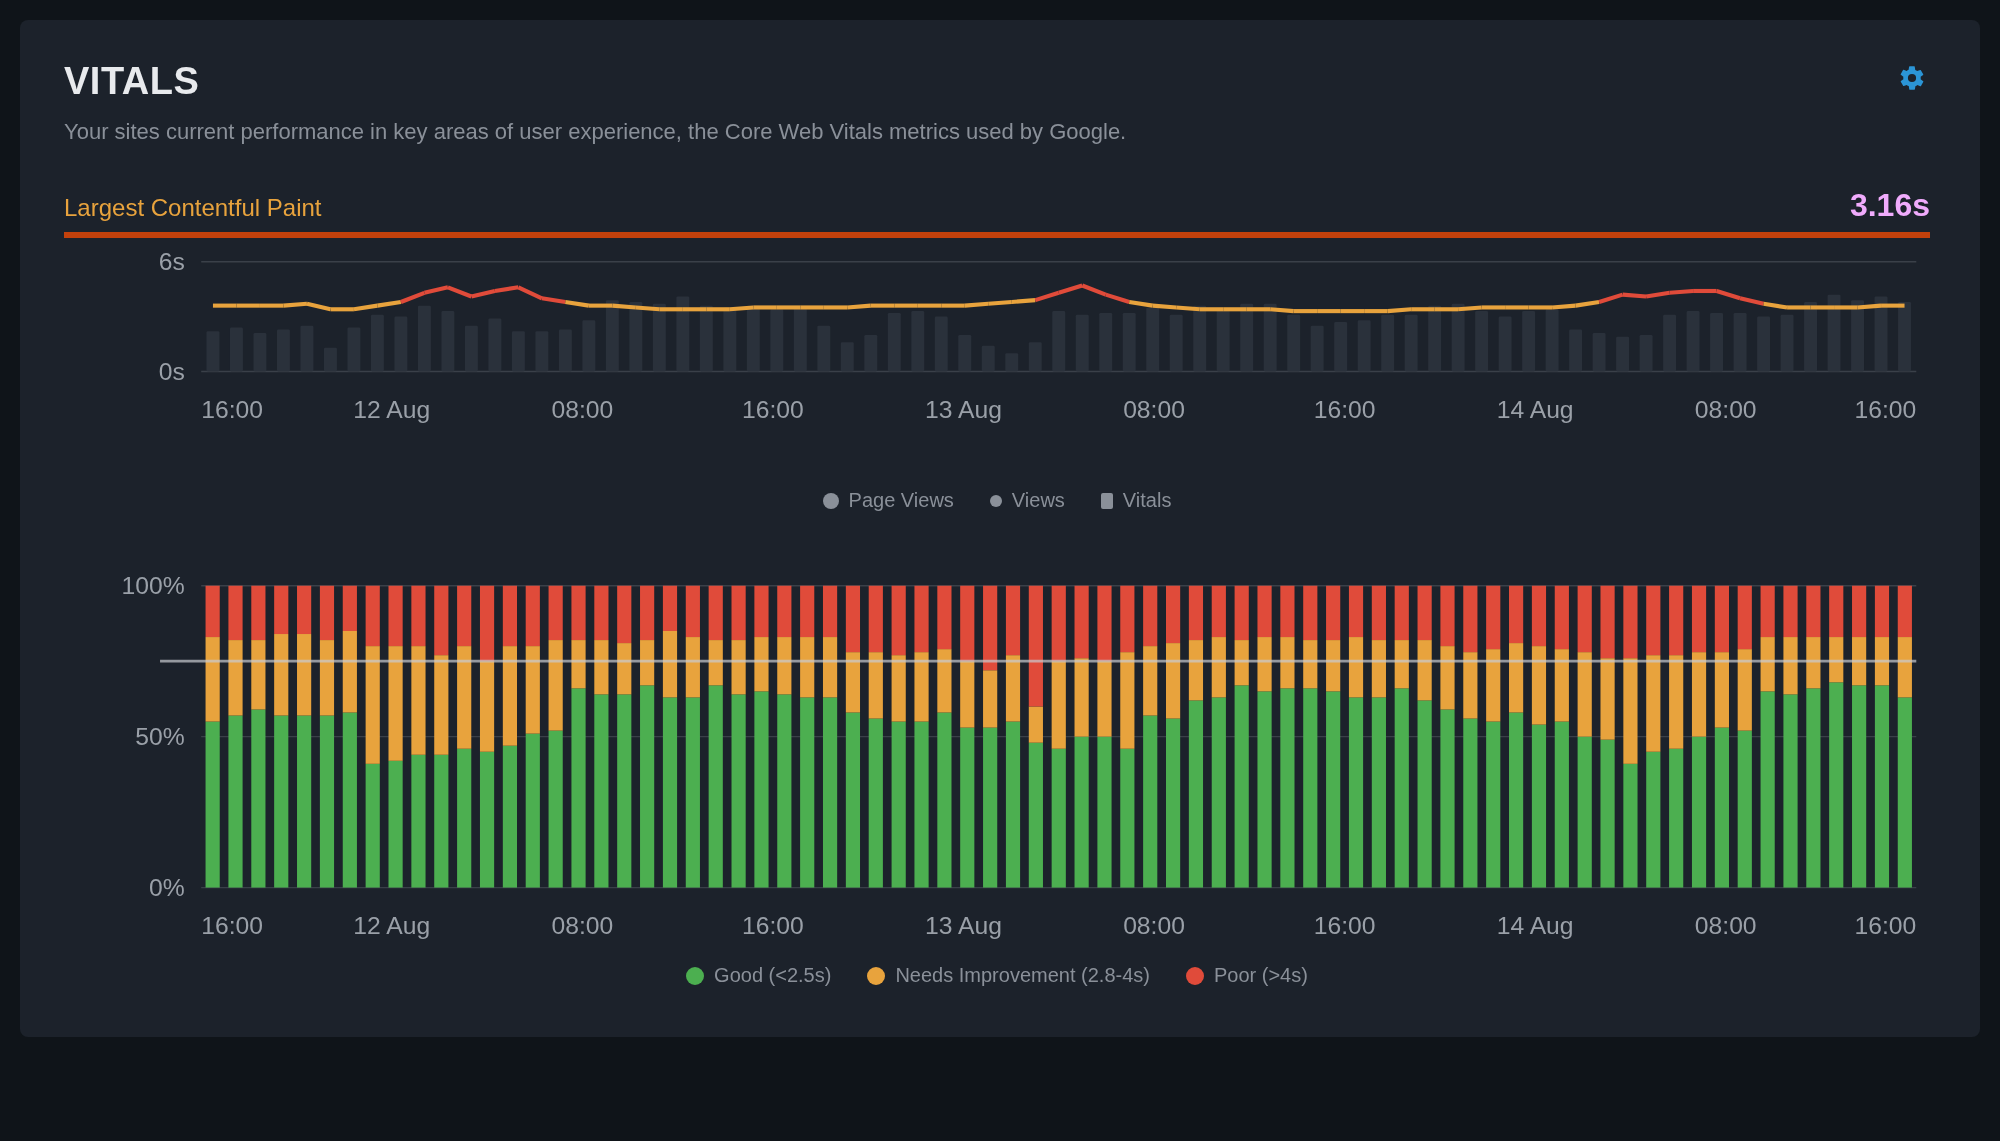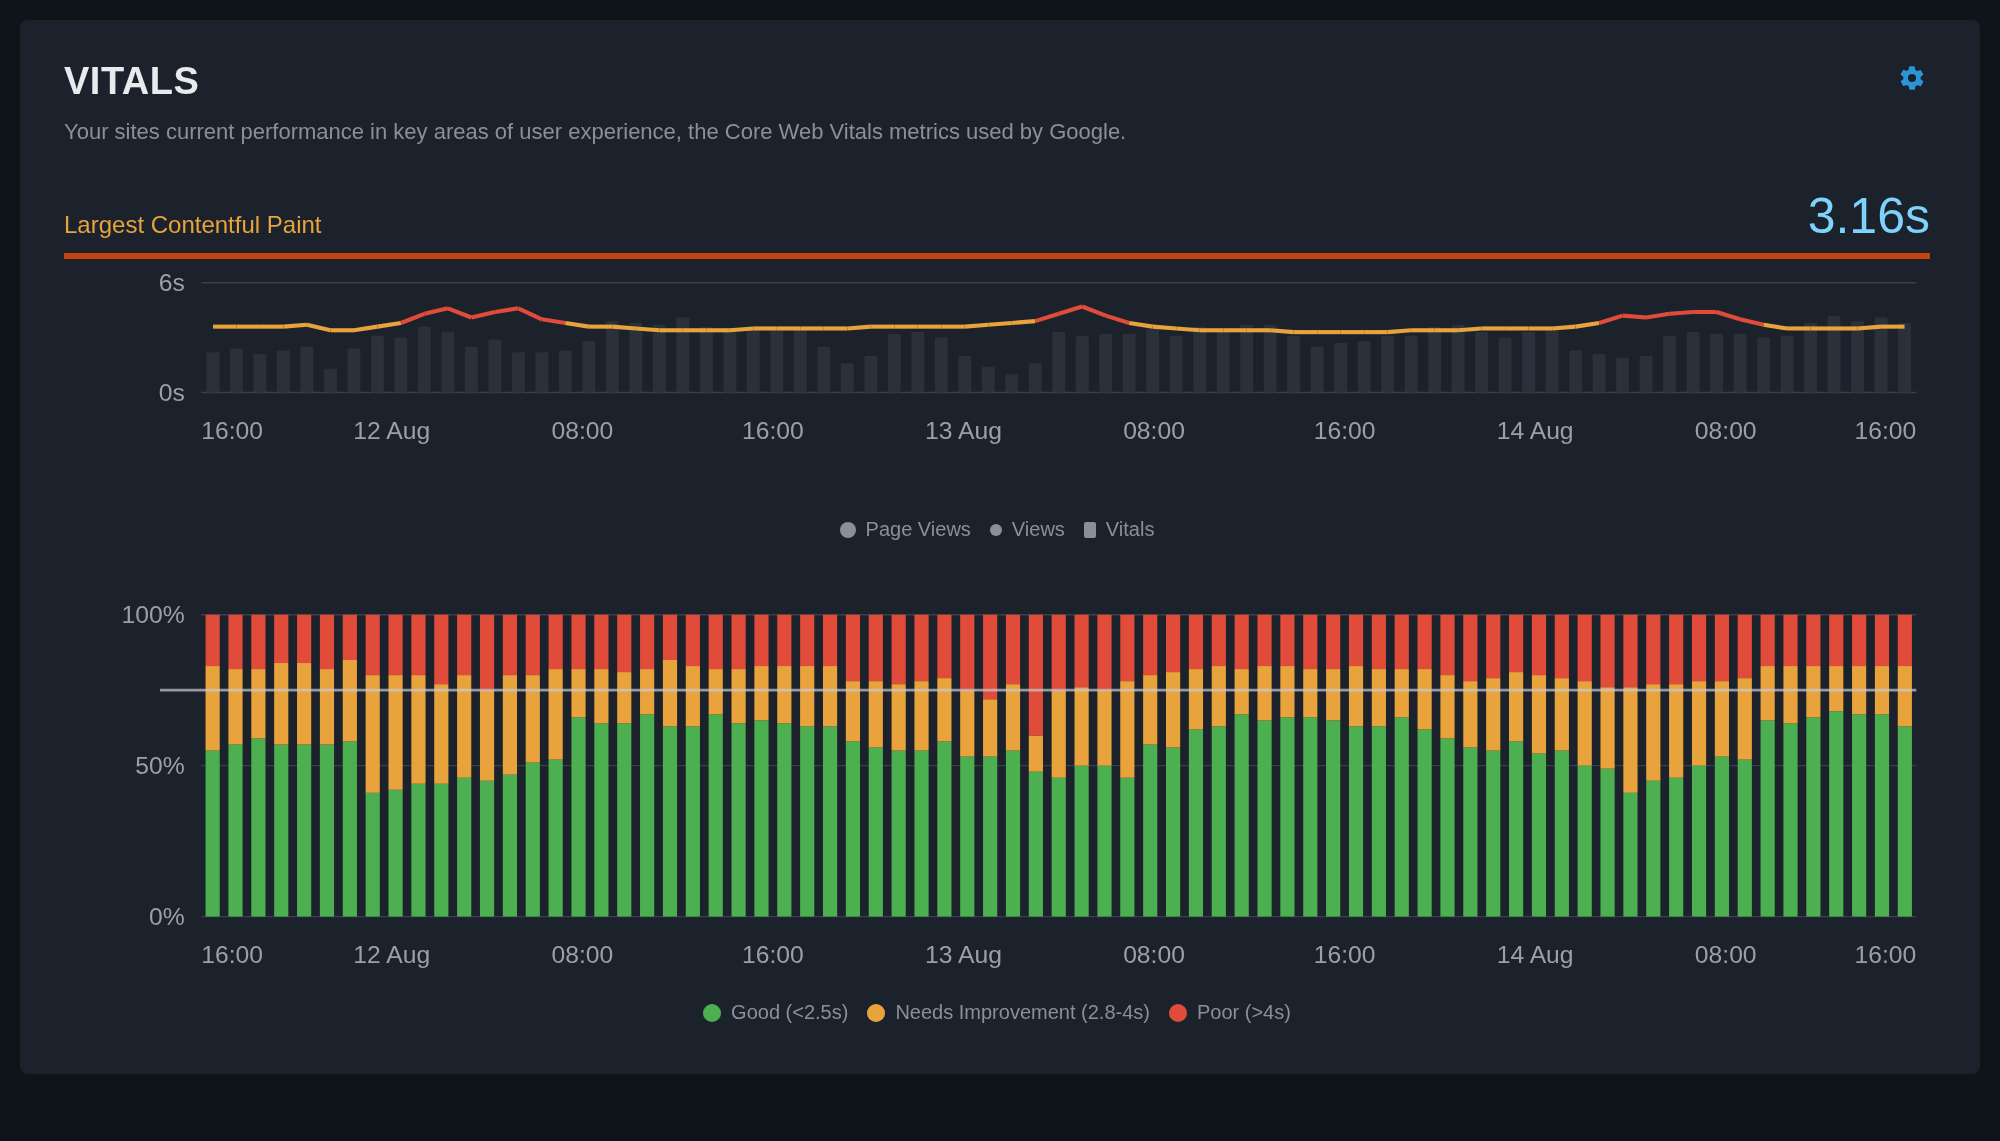--- a/index.html
+++ b/index.html
@@ -36,32 +36,32 @@
   }
   .gear-btn svg { width: 28px; height: 28px; fill: #2b95d6; }
 
   .metric-row {
     display: flex; justify-content: space-between; align-items: baseline;
     margin-top: 42px;
     border-bottom: 6px solid #c2410c;
     padding-bottom: 8px;
   }
   .metric-name { color: #e8a33d; font-size: 24px; font-weight: 500; }
-  .metric-val  { color: #7dd3fc; font-size: 50px; font-weight: 400; }
+  .metric-val  { color: #f0abfc; font-size: 32px; font-weight: 700; }
 
   .chart-wrap { margin-top: 10px; }
   svg.chart { width: 100%; display: block; }
   .tick-label { fill: #9aa0a8; font-size: 18px; }
   .gridline { stroke: #3a4049; stroke-width: 1; }
   .bar-bg { fill: #2a313b; }
   .lcp-line { fill: none; stroke-width: 3; }
 
   .legend {
-    display: flex; justify-content: center; gap: 19px;
-    margin-top: 16px;
+    display: flex; justify-content: center; gap: 36px;
+    margin-top: 8px;
     font-size: 20px;
     color: #8a9099;
   }
   .legend-item { display: inline-flex; align-items: center; gap: 10px; }
   .legend-swatch { display: inline-block; border-radius: 50%; }
   .sw-circle-outline { width: 16px; height: 16px; border-radius: 50%; background: #8a9099; }
   .sw-circle-solid   { width: 12px; height: 12px; border-radius: 50%; background: #8a9099; }
   .sw-square         { width: 12px; height: 16px; border-radius: 2px; background: #8a9099; }
   .sw-good  { width: 18px; height: 18px; border-radius: 50%; background: #4caf50; }
   .sw-needs { width: 18px; height: 18px; border-radius: 50%; background: #e8a33d; }

